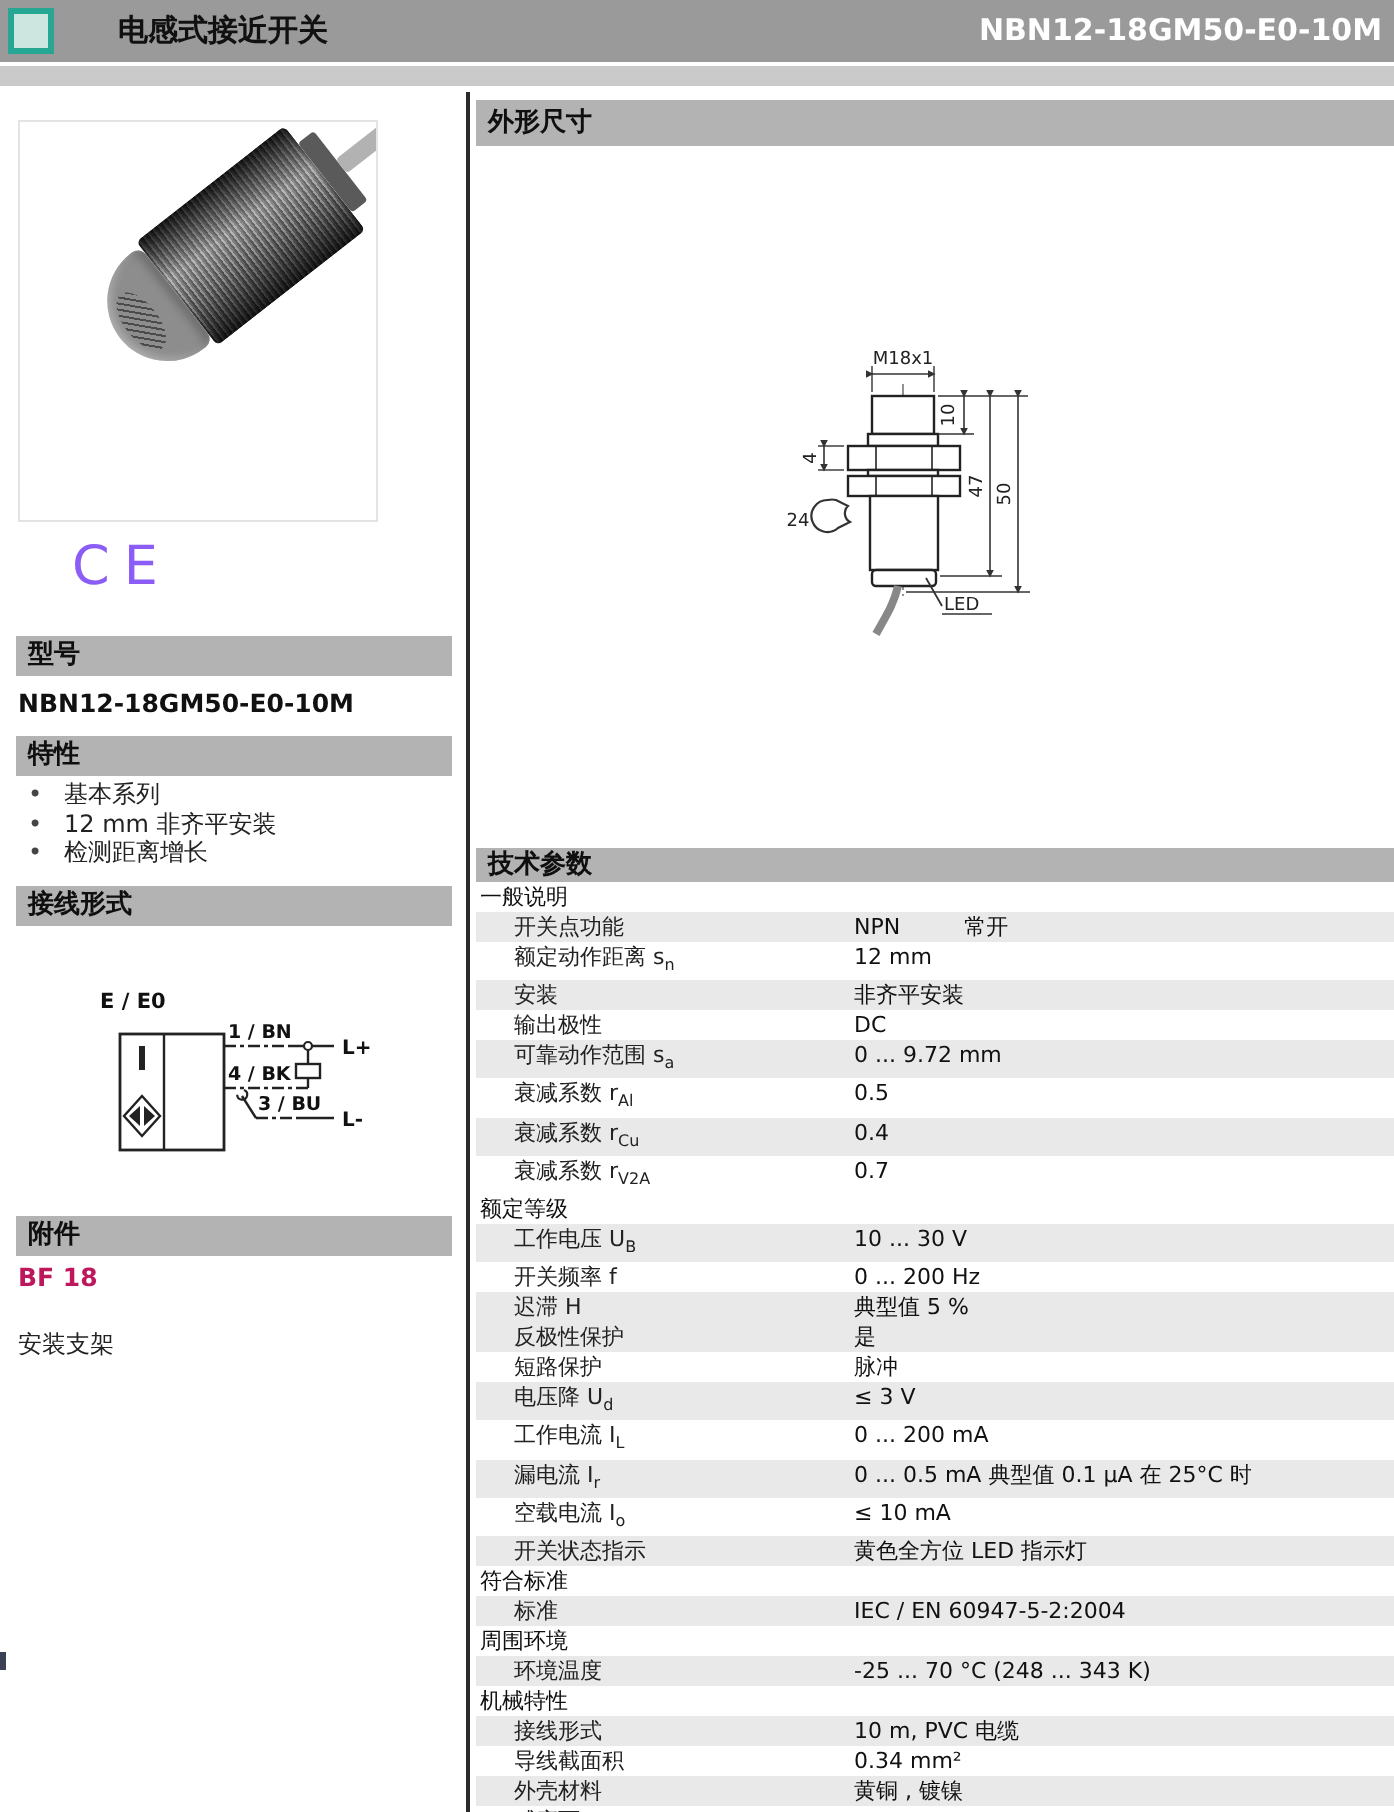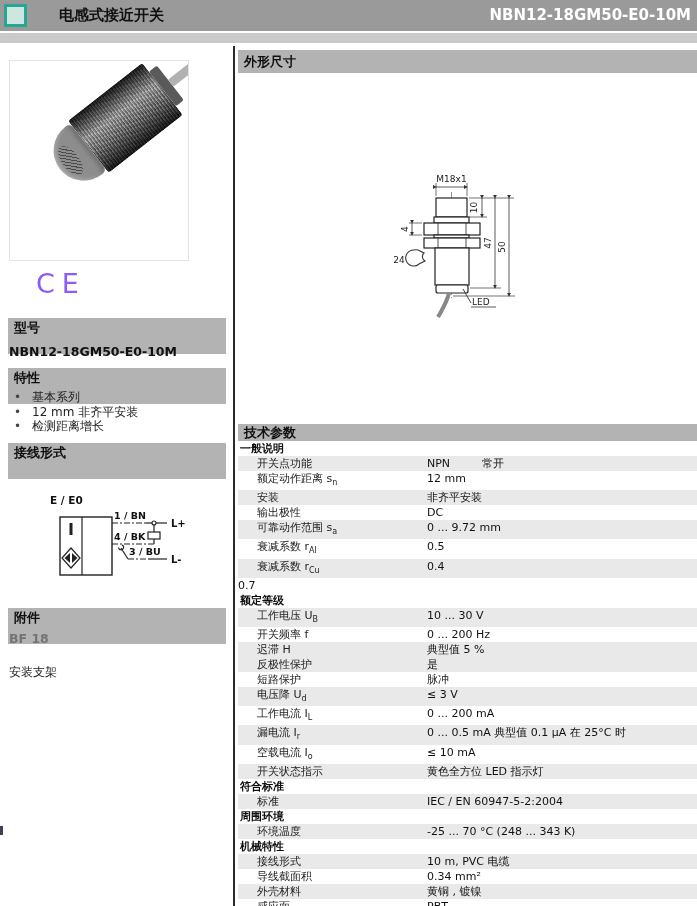--- a/index.html
+++ b/index.html
@@ -9,44 +9,44 @@
   
   .topbar{position:absolute;left:0;top:0;width:697px;height:31px;background:#9a9a9a;}
   .topbar .logo{position:absolute;left:4px;top:4px;width:17px;height:17px;background:#cde7e0;border:3px solid #27a793;}
   .topbar .t-left{position:absolute;left:36px;top:0;height:31px;line-height:31px;font-size:15px;font-weight:bold;color:#111;margin-left:23px;}
   .topbar .t-right{position:absolute;right:6px;top:0;height:31px;line-height:31px;font-size:15px;font-weight:bold;color:#fff;}
   .substrip{position:absolute;left:0;top:33px;width:697px;height:10px;background:#cacaca;}
   .vsep{position:absolute;left:233px;top:46px;width:2px;height:860px;background:#2a2a2a;}
 
   
   .secbar{position:absolute;background:#b3b3b3;color:#0f0f0f;font-weight:bold;font-size:13px;padding-left:6px;box-sizing:border-box;}
-  .secbar.left{left:8px;width:218px;height:36px;line-height:20px;}
+  .secbar.left{left:8px;width:218px;height:20px;line-height:20px;}
   .secbar.right{left:238px;width:540px;}
 
   
   .photo{position:absolute;left:9px;top:60px;width:178px;height:199px;border:1px solid #e3e3e3;overflow:hidden;background:#fff;}
   .sensor{position:absolute;left:50px;top:75px;width:210px;height:66px;display:flex;align-items:center;transform:rotate(-38deg);transform-origin:0 50%;}
   .cap{width:36px;height:60px;background:#8d8d8d;border-radius:30px 5px 5px 30px/30px 5px 5px 30px;position:relative;flex:none;box-shadow:inset 2px 0 4px rgba(255,255,255,.35), inset -3px 0 5px rgba(0,0,0,.25);}
   .etch{position:absolute;left:5px;top:13px;width:17px;height:34px;border-radius:50%;background:repeating-linear-gradient(48deg,#3f3f3f 0 1px,transparent 1px 3px);opacity:.85;}
   .barrel{width:94px;height:66px;flex:none;border-radius:3px;background:
     linear-gradient(180deg,rgba(0,0,0,.78),rgba(255,255,255,.30) 38%,rgba(120,120,120,.25) 62%,rgba(0,0,0,.8)),
     repeating-linear-gradient(90deg,#3a3a3a 0 1px,#9a9a9a 1px 2px,#5c5c5c 2px 3px);}
   .gland{width:10px;height:44px;flex:none;background:#5a5a5a;border-radius:2px;}
   .cable{width:72px;height:9px;flex:none;background:#b2b2b2;border-radius:2px;}
   .ce{position:absolute;left:36px;top:268px;font-size:27px;letter-spacing:7px;color:#8b5cf6;font-family:"DejaVu Sans",sans-serif;}
   .model-text{position:absolute;left:9px;top:344px;font-size:12.5px;font-weight:bold;color:#111;}
   .features-list{position:absolute;left:10px;top:390px;width:216px;}
   .feat{display:flex;font-size:12px;line-height:14.6px;color:#222;}
   .feat .bullet{width:18px;flex:none;padding-left:4px;color:#444;}
-  .bf{position:absolute;left:9px;top:631px;font-size:12.5px;font-weight:bold;color:#737373;}
+  .bf{position:absolute;left:9px;top:631px;font-size:12.5px;font-weight:bold;color:#be185d;}
   .bf-desc{position:absolute;left:9px;top:664px;font-size:12px;color:#222;}
 
   
   .table{position:absolute;left:238px;top:441px;width:459px;font-size:11px;}
-  .tsec{font-weight:bold;color:#0f0f0f;height:15px;line-height:15px;padding-left:2px;}
+  .tsec{font-weight:normal;color:#0f0f0f;height:15px;line-height:15px;padding-left:2px;}
   .trow{display:flex;min-height:15px;line-height:15px;align-items:baseline;}
   .trow.shade{background:#e9e9e9;}
   .tlab{flex:none;width:189px;padding-left:19px;box-sizing:border-box;color:#222;}
   .tval{color:#111;}
   .tval2{margin-left:32px;color:#111;}
   sub{font-size:8px;}
 
   svg text{font-family:"DejaVu Sans","Liberation Sans",sans-serif;}
   .artifact{position:absolute;left:0;top:826px;width:3px;height:9px;background:#3d4154;}
 </style>
@@ -218,20 +218,21 @@
       </div>
       <div class="trow">
         <span class="tlab">衰减系数 r<sub>Al</sub></span>
         <span class="tval">0.5</span>
       </div>
       <div class="trow shade">
         <span class="tlab">衰减系数 r<sub>Cu</sub></span>
         <span class="tval">0.4</span>
       </div>
       <div class="trow">
+        <span class="tlab">衰减系数 r<sub>V2A</sub></span>
         <span class="tval">0.7</span>
       </div>
       <div class="tsec">额定等级</div>
       <div class="trow shade">
         <span class="tlab">工作电压  U<sub>B</sub></span>
         <span class="tval">10 ... 30 V</span>
       </div>
       <div class="trow">
         <span class="tlab">开关频率 f</span>
         <span class="tval">0 ... 200 Hz</span>

